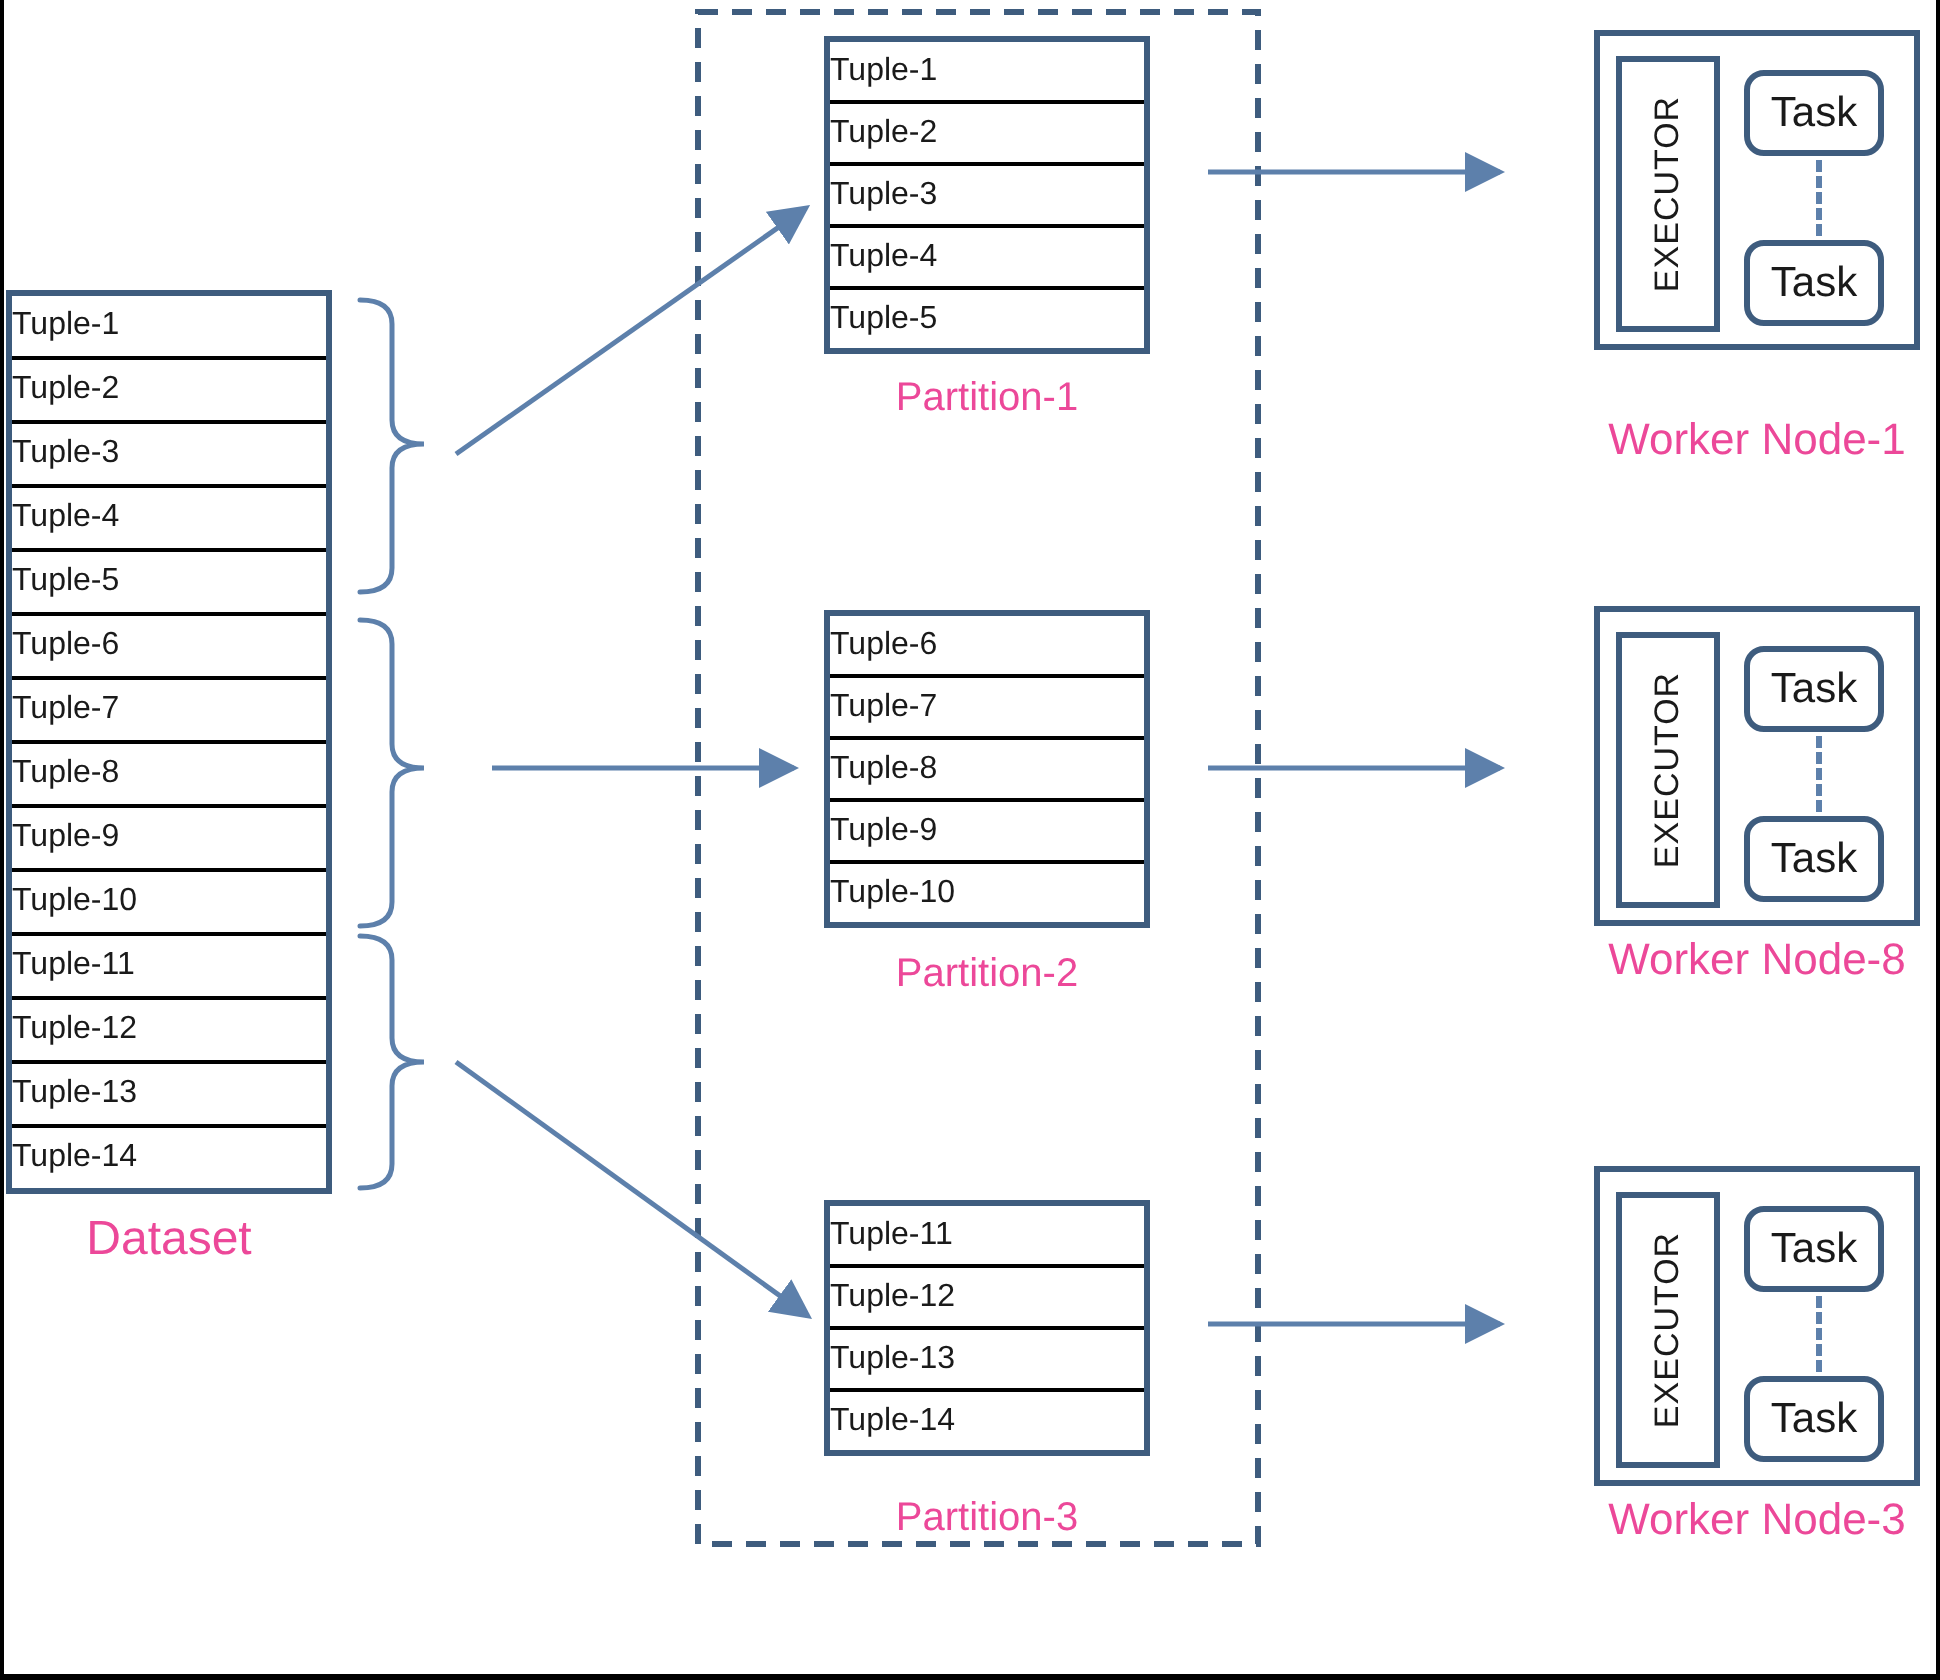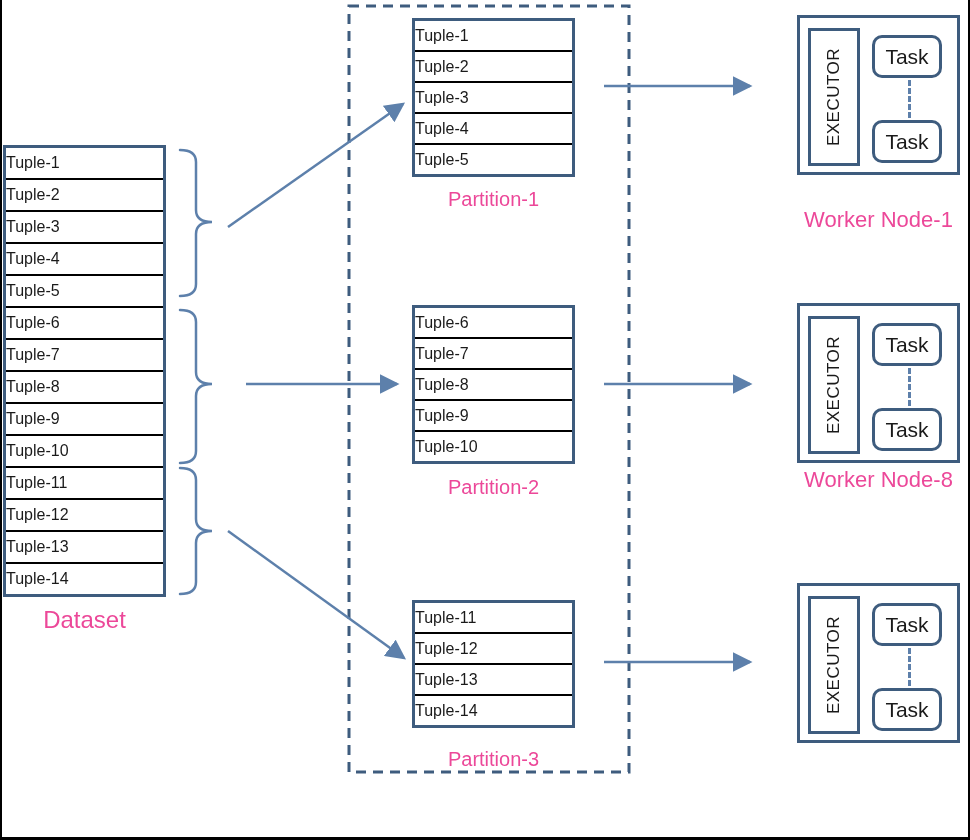--- a/index.html
+++ b/index.html
@@ -137,19 +137,20 @@
   <div class="caption cap-worker" style="top:467px;">Worker Node-8</div>
 
   <div class="worker" style="top:583px;">
     <div class="executor">
       <span>EXECUTOR</span>
     </div>
     <div class="task t1">Task</div>
     <div class="task-link"></div>
     <div class="task t2">Task</div>
   </div>
+  <div class="caption cap-worker" style="top:747px;">Worker Node-3</div>
 
   <div class="watermark">@稀土掘金技术社区</div>
 
   <div class="frame left"></div>
   <div class="frame right"></div>
   <div class="frame bottom"></div>
 </div>
 
 </body></html>

